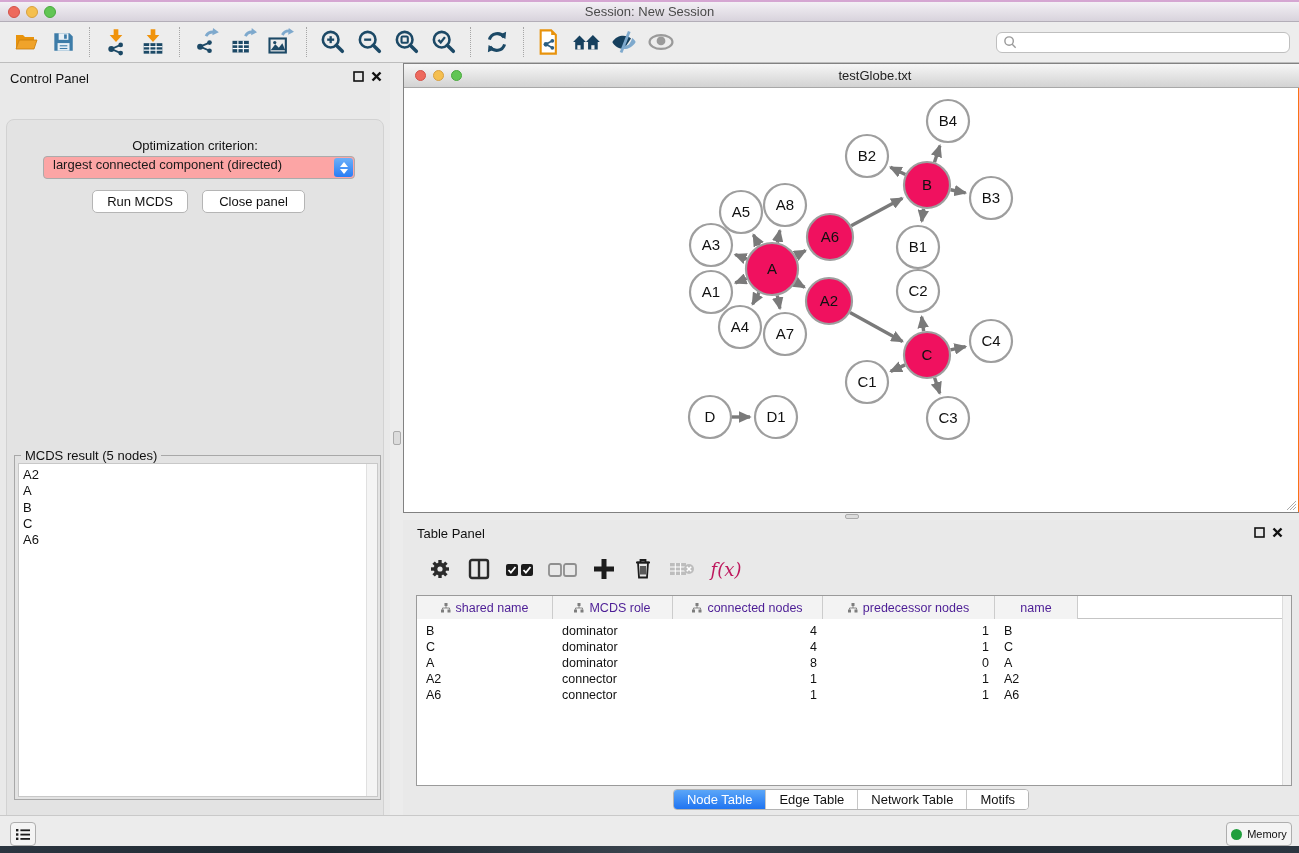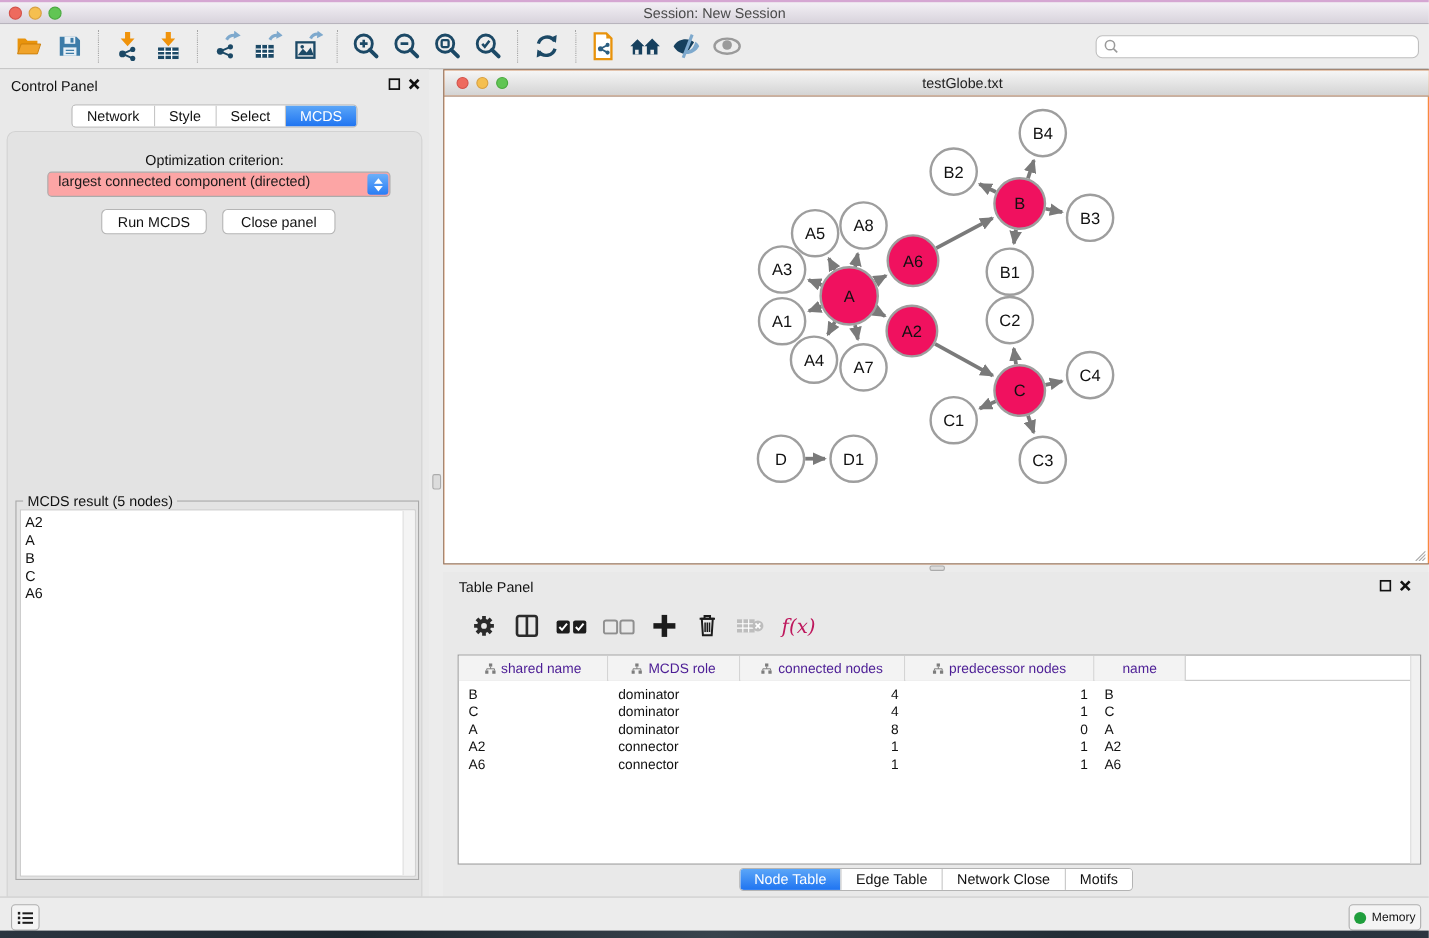--- a/index.html
+++ b/index.html
@@ -268,28 +268,20 @@
       <div class="panel-ctrls">
         <svg width="11" height="11" viewBox="0 0 11 11">
             <rect x="1" y="1" width="9" height="9" fill="none" stroke="#111" stroke-width="1.6"></rect>
           </svg>
         <svg width="11" height="11" viewBox="0 0 11 11">
             <line x1="1.5" y1="1.5" x2="9.5" y2="9.5" stroke="#111" stroke-width="2.4"></line>
             <line x1="9.5" y1="1.5" x2="1.5" y2="9.5" stroke="#111" stroke-width="2.4"></line>
           </svg>
       </div>
     </div>
-    <div class="cp-tabs-row">
-      <div class="seg">
-          <div class="seg-item">Network</div>
-          <div class="seg-item">Style</div>
-          <div class="seg-item">Select</div>
-          <div class="seg-item sel">MCDS</div>
-        </div>
-    </div>
     <div class="cp-content"></div>
     <div class="opt-label">Optimization criterion:</div>
     <div class="dropdown">
       <span>largest connected component (directed)</span>
       <div class="dd-spin">
           <div class="up"></div>
           <div class="down"></div>
         </div>
     </div>
     <div class="btn" style="left:92px; top:127px; width:96px;">Run MCDS</div>
@@ -598,21 +590,21 @@
             <div class="td left" style="width: 83px;">A6</div>
           </div>
         </div>
       <div class="tbl-vscroll"></div>
     </div>
 
     <div class="tp-tabs-row">
       <div class="seg">
           <div class="seg-item sel">Node Table</div>
           <div class="seg-item">Edge Table</div>
-          <div class="seg-item">Network Close</div>
+          <div class="seg-item">Network Table</div>
           <div class="seg-item">Motifs</div>
         </div>
     </div>
   </div>
 
   <div class="statusbar">
     <div class="sb-btn" style="left:10px; width:26px;">
       <svg width="14" height="13" viewBox="0 0 14 13">
           <rect x="0" y="1" width="2.4" height="2.4" fill="#1c1c1c"></rect>
           <rect x="0" y="5.3" width="2.4" height="2.4" fill="#1c1c1c"></rect>

